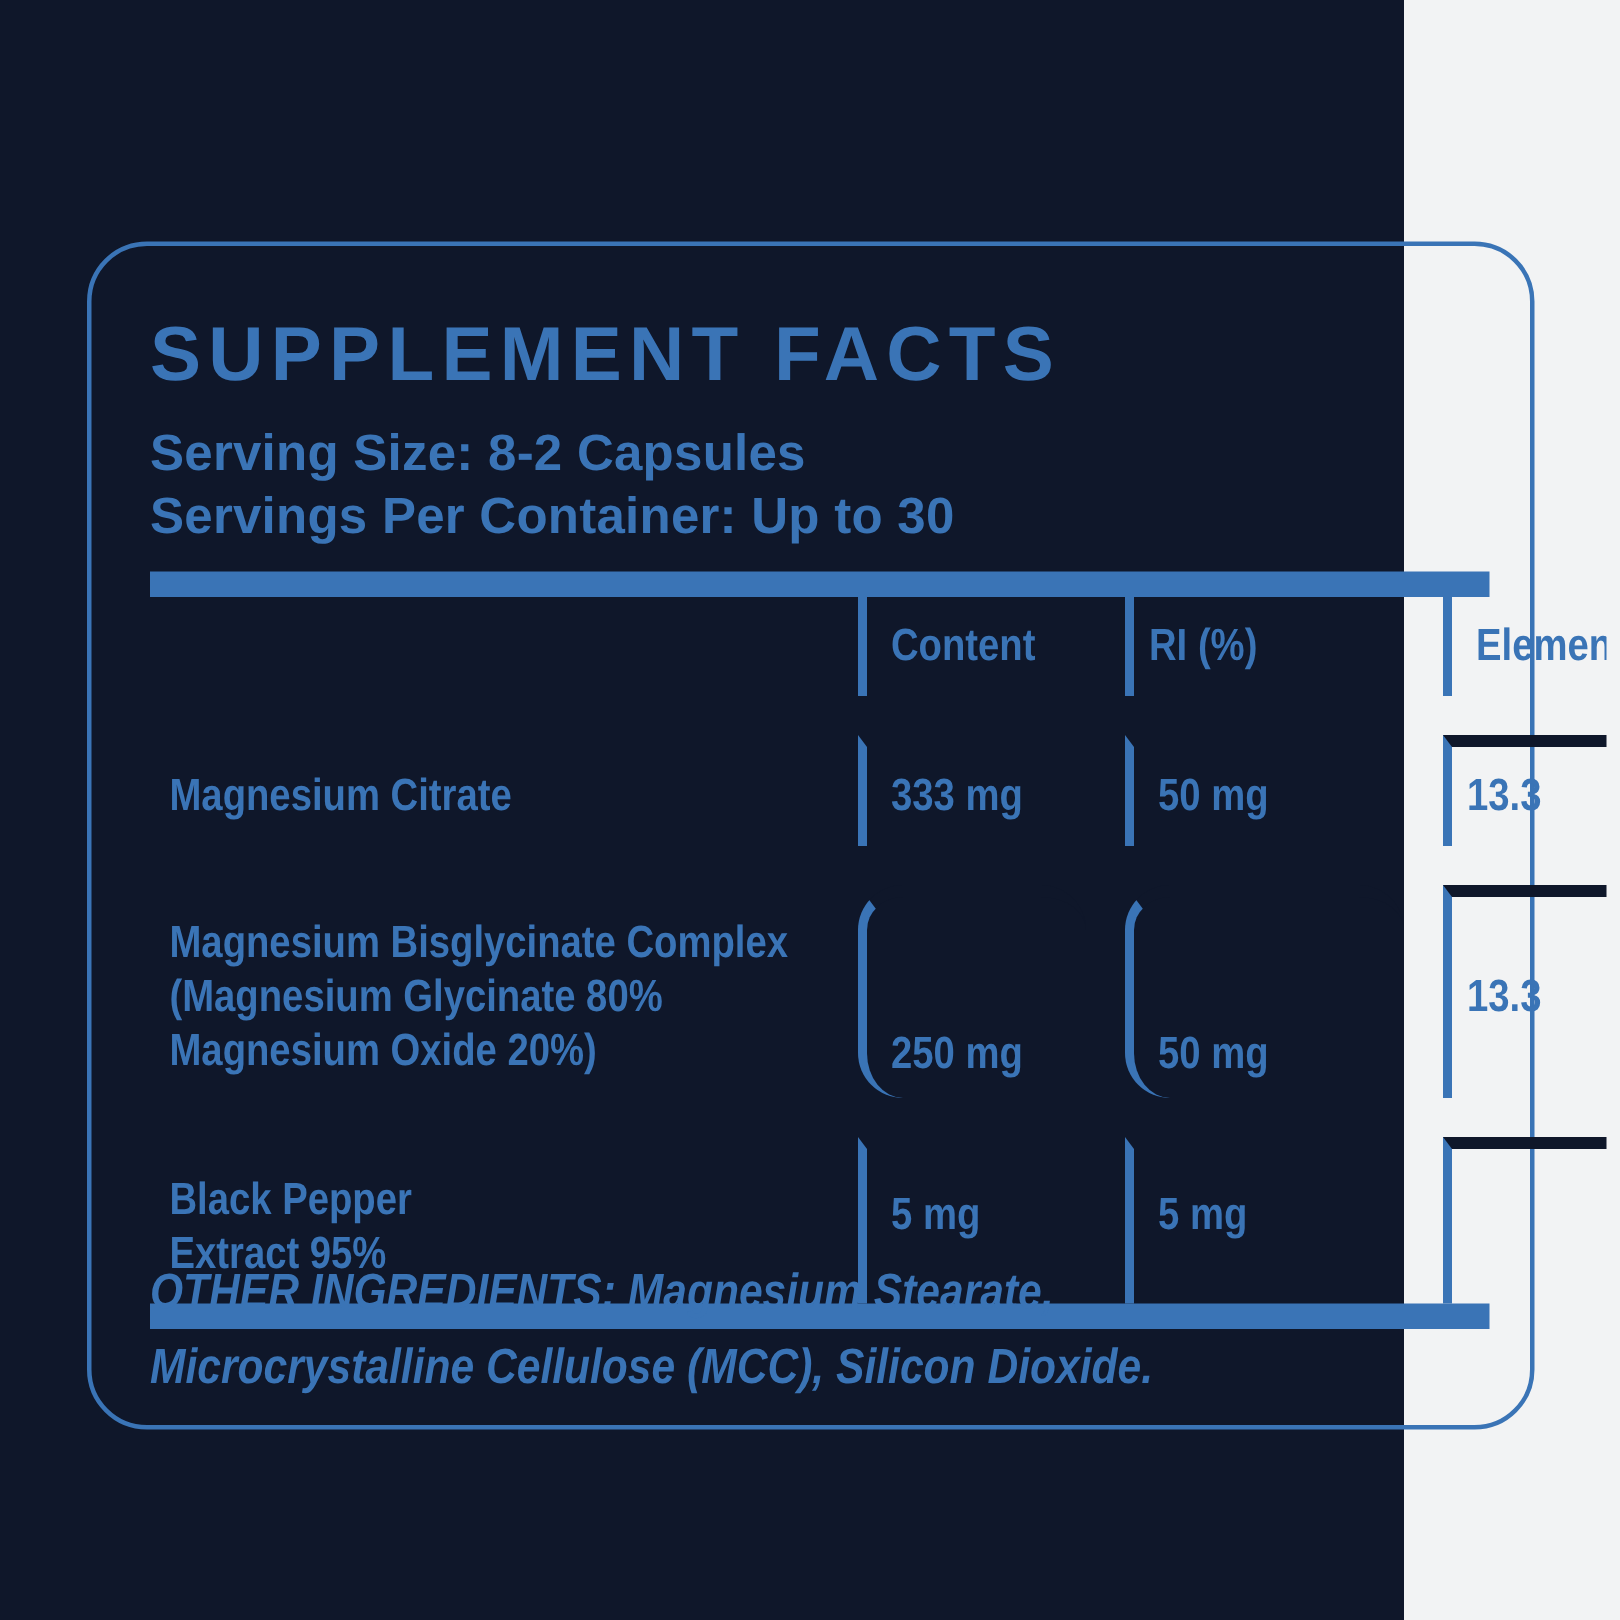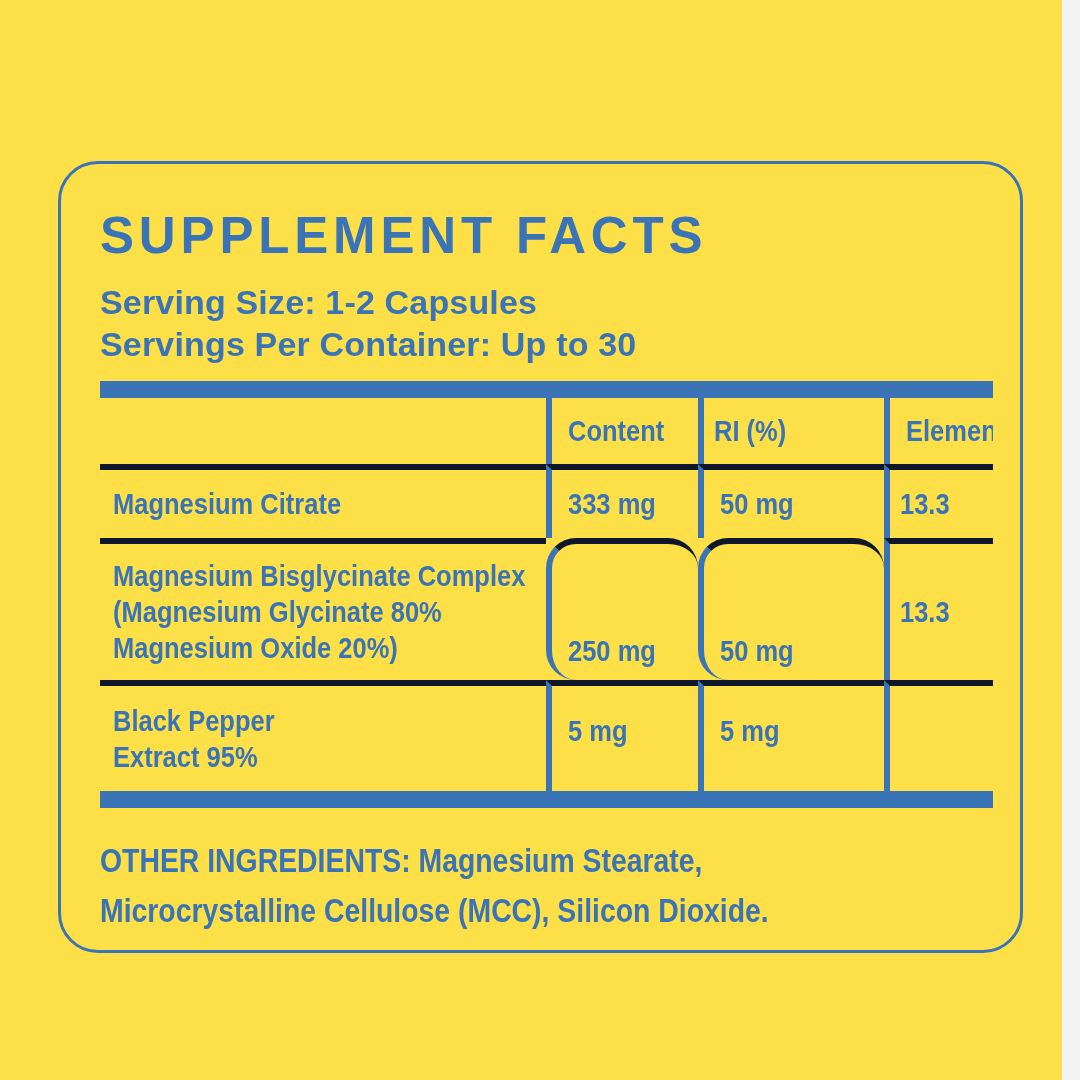--- a/index.html
+++ b/index.html
@@ -6,23 +6,23 @@
     margin: 0;
     padding: 0;
     width: 1080px;
     height: 1080px;
     background: #f2f3f4;
     font-family: "Liberation Sans", sans-serif;
     overflow: hidden;
   }
   .stage {
     position: relative;
-    width: 1062px;
+    width: 936px;
     height: 1080px;
-    background: #fde047;
+    background: #0f172a;
   }
   .card {
     position: absolute;
     left: 58px;
     top: 161px;
     width: 965px;
     height: 792px;
     border: 3px solid #3a74b6;
     border-radius: 40px;
     box-sizing: border-box;
@@ -59,30 +59,31 @@
     background: #3a74b6;
   }
   .grid {
     display: grid;
     grid-template-columns: 446px 152px 186px 109px;
     grid-template-rows: 66px 74px 142px 111px;
     width: 893px;
     color: #3a74b6;
     font-size: 30px;
     font-weight: 700;
+    gap: 26px;
   }
   .cell {
     display: flex;
     align-items: center;
     justify-content: flex-start;
     box-sizing: border-box;
     overflow: hidden;
   }
   .vline { border-left: 6px solid #3a74b6; }
-  .hline { border-top: 6px solid #0f172a; }
+  .hline { border-top: 8px solid #0f172a; }
   .pl-name { padding-left: 13px; }
   .pl-val  { padding-left: 16px; }
   .pl-ri   { padding-left: 10px; }
   .v-top    { align-items: center; padding-top: 0; }
   .v-bottom { align-items: flex-end; padding-bottom: 12px; border-radius: 30px; }
   .v-bottom3{ align-items: center; padding-bottom: 16px; }
   .cz {
     display: inline-block;
     transform: scaleX(0.85);
     transform-origin: 0 50%;
@@ -91,33 +92,34 @@
   .namelines { line-height: 36px; }
   .namelines div { white-space: nowrap; }
   .footer {
     position: absolute;
     left: 39px;
     top: 672px;
     font-size: 33px;
     font-weight: 700;
     color: #3a74b6;
     line-height: 50px;
+    font-style: italic;
   }
   .footer .cz { transform: scaleX(0.86); }
 </style>
 </head>
 <body>
 
 <div class="stage">
   <div class="card">
 
     <div class="title">SUPPLEMENT FACTS</div>
 
     <div class="serving">
-      <div>Serving Size: 1-2 Capsules</div>
+      <div>Serving Size: 8-2 Capsules</div>
       <div>Servings Per Container: Up to 30</div>
     </div>
 
     <div class="tablewrap">
       <div class="bar"></div>
 
       <div class="grid">
 
         <div class="cell"></div>
         <div class="cell vline pl-val">

